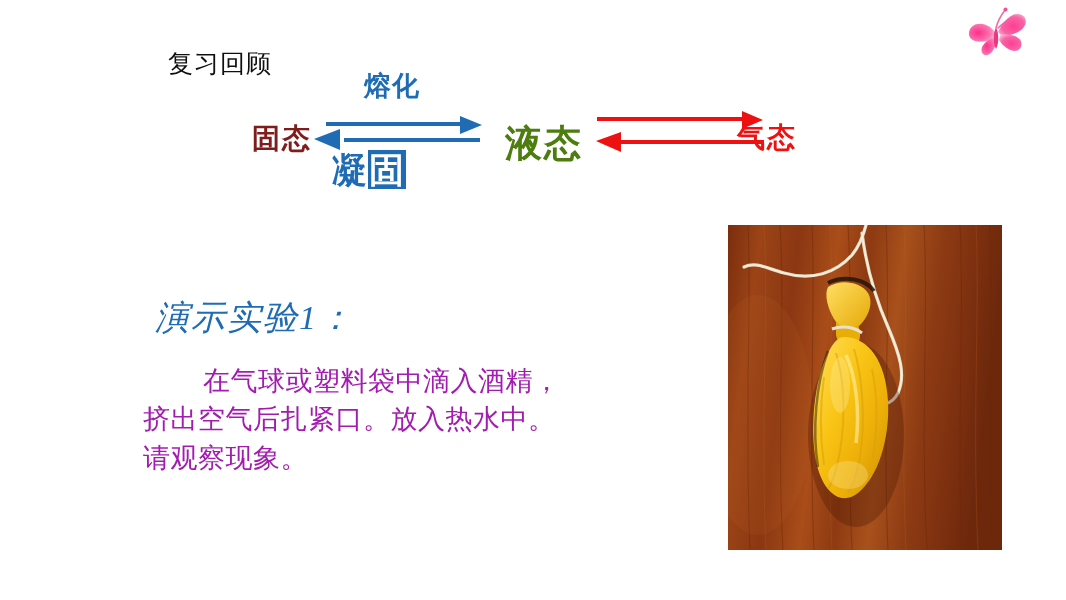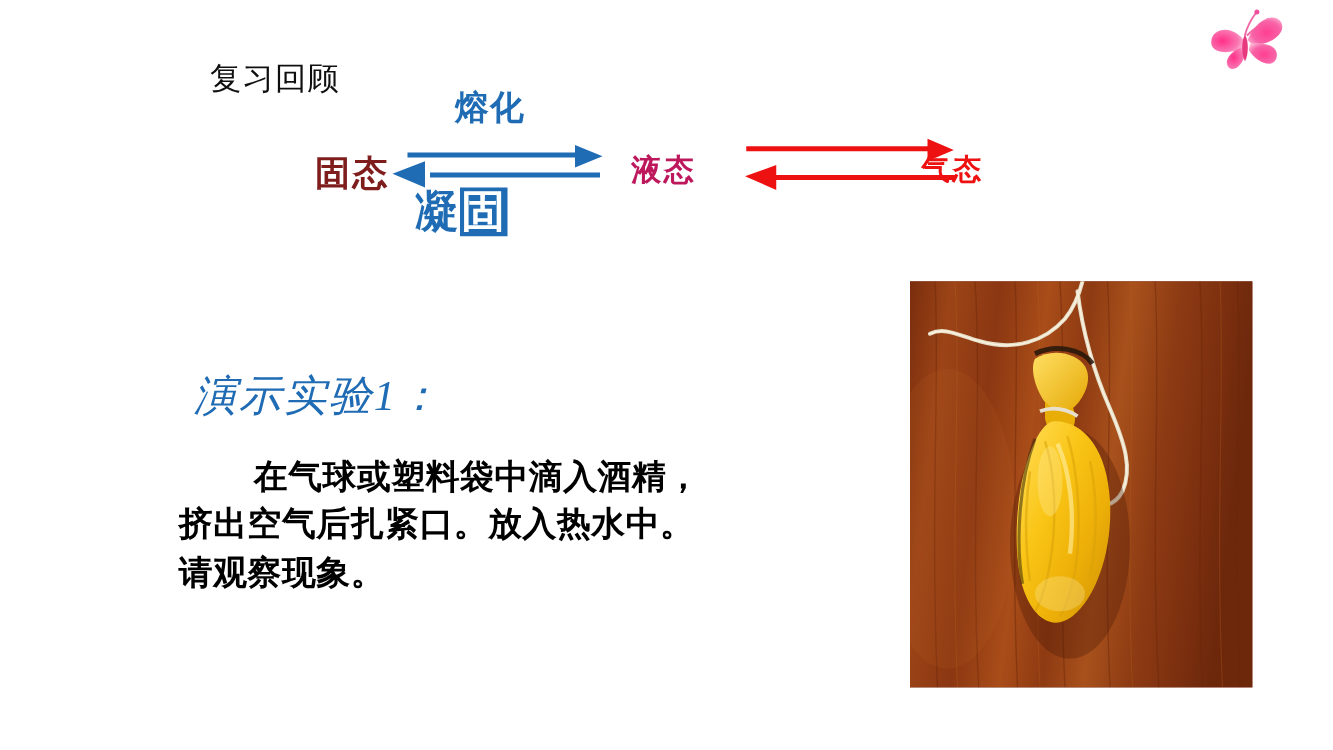--- a/index.html
+++ b/index.html
@@ -79,27 +79,27 @@
     padding: 0 1px;
   }
   .lbl-solid {     
     left: 252px; top: 125px;
     font-size: 28px;
     color: #7f1d1d;
     letter-spacing: 2px;
   }
   .lbl-liquid {    
     left: 505px; top: 125px;
-    font-size: 24px;
-    color: #be185d;
+    font-size: 37px;
+    color: #4d7c0f;
     letter-spacing: 2px;
   }
   .lbl-gas {       
     left: 737px; top: 124px;
-    font-size: 23px;
+    font-size: 28px;
     color: #ee1111;
     letter-spacing: 2px;
   }
 
   .arrows-svg {
     position: absolute;
     left: 0; top: 0;
     width: 1066px;
     height: 210px;
     overflow: visible;
@@ -134,22 +134,22 @@
     text-align: right;
   }
 
   
   .body-text {
     position: absolute;
     left: 143px;
     top: 362px;
     width: 500px;
     font-size: 27px;
-    font-weight: bold;
-    color: #000000;
+    font-weight: normal;
+    color: #a21caf;
     line-height: 1.42;
     letter-spacing: 0.5px;
   }
   .body-text .line { display: block; white-space: nowrap; }
   .body-text .line-1 { text-indent: 60px; }
 
   
   .photo {
     position: absolute;
     left: 728px;

